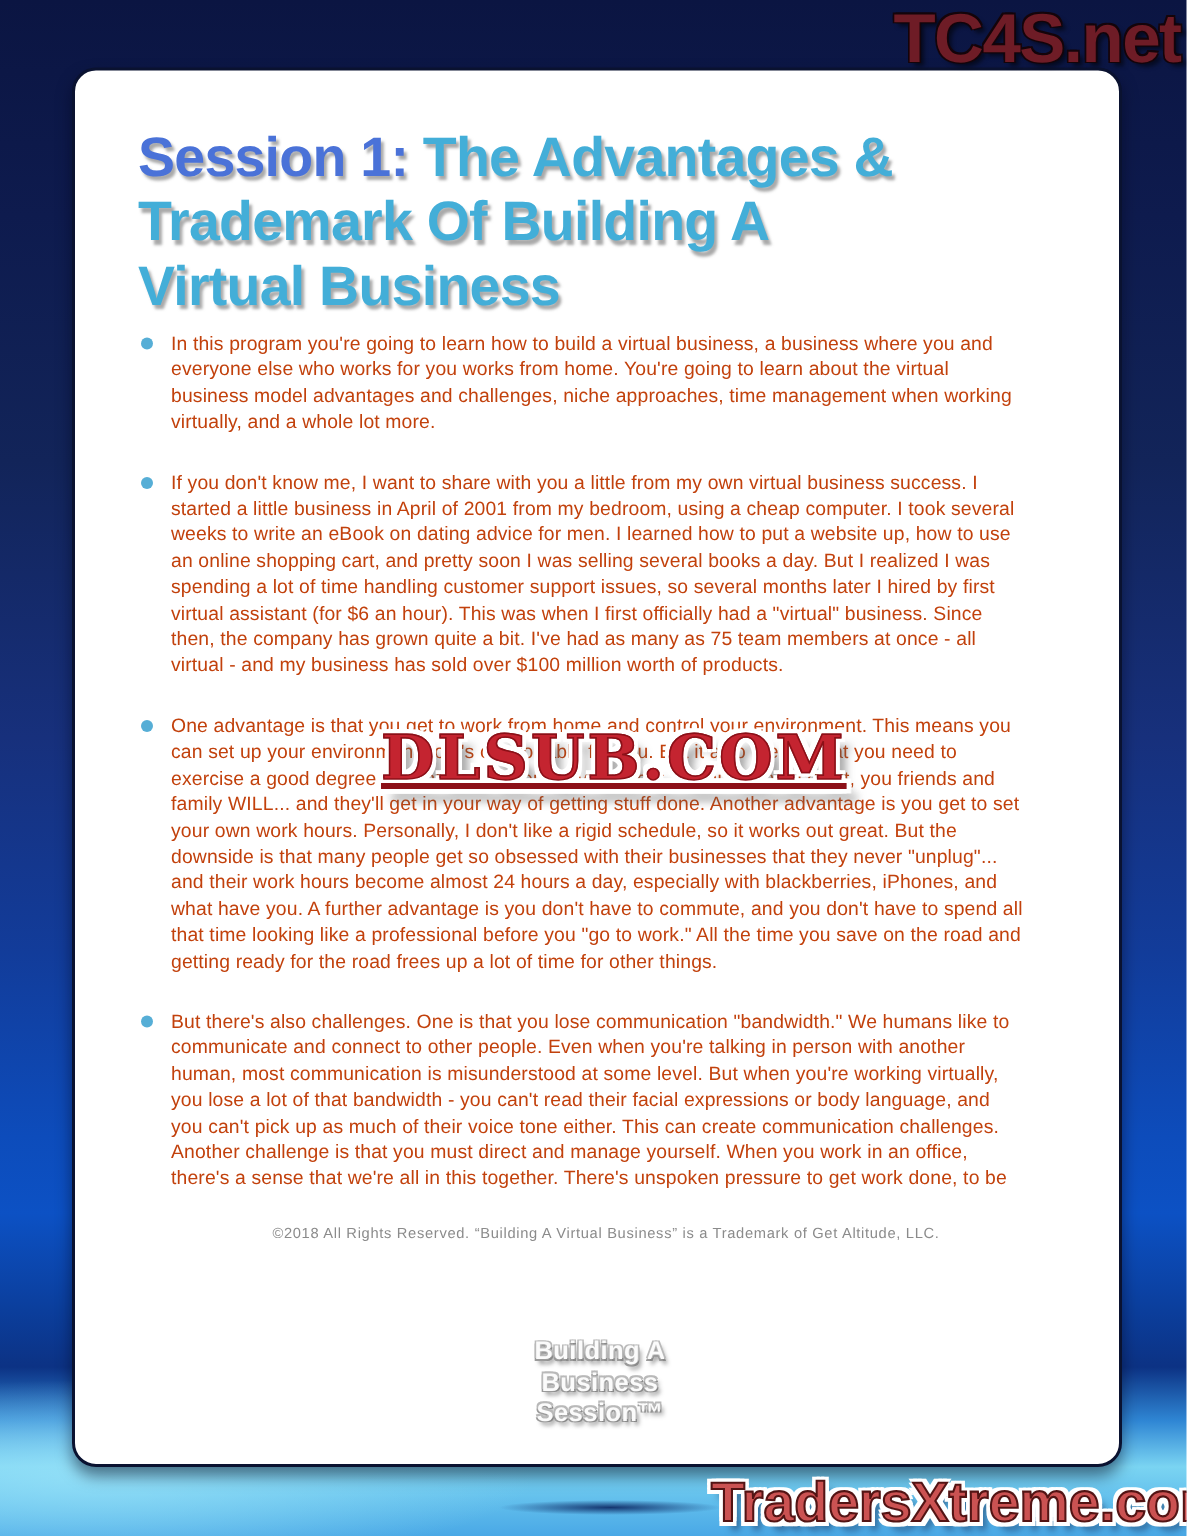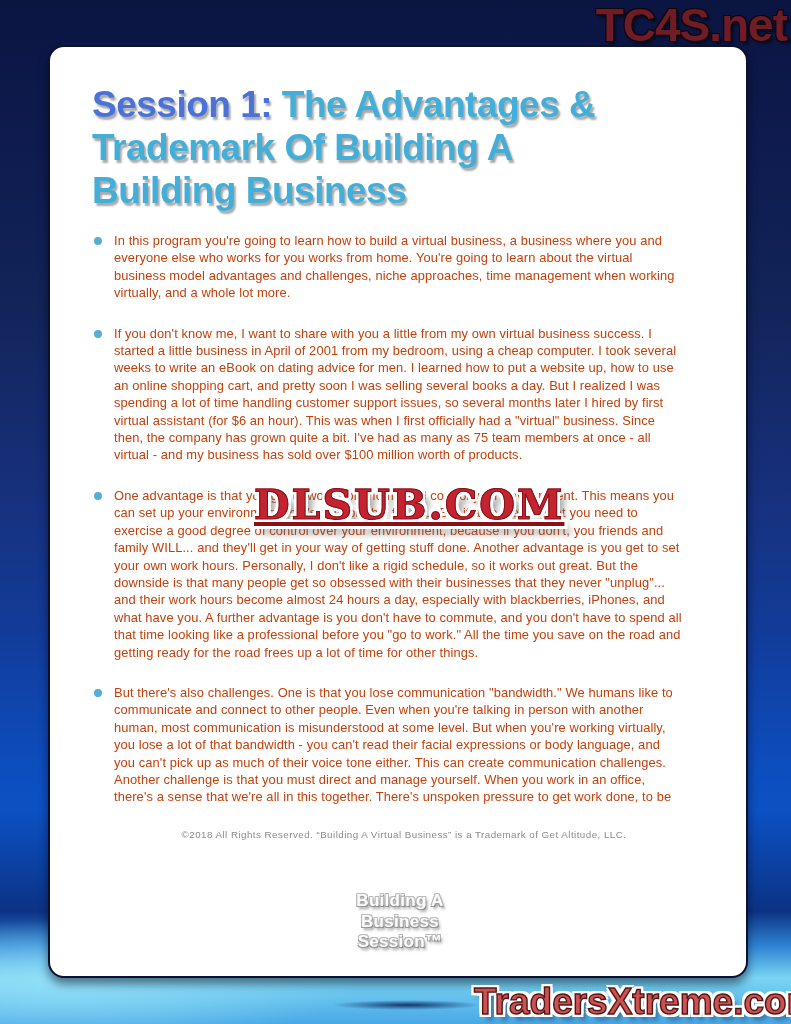--- a/index.html
+++ b/index.html
@@ -98,21 +98,21 @@
     z-index: 10;
   }
 
   
   .title {
     font-size: 37px;
     line-height: 43px;
     font-weight: bold;
     letter-spacing: -0.5px;
     text-shadow: 2px 3px 2px rgba(140,140,140,0.75);
-    margin-bottom: 20px;
+    margin-bottom: 8px;
   }
   .title .t-blue { color: #4a72d8; }
   .title .t-cyan { color: #43aed8; }
 
   
   .bullets { list-style: none; }
   .bullets li {
     position: relative;
     padding-left: 22px;
     width: 592px;
@@ -174,21 +174,21 @@
 
 <div class="page">
 
   <div class="wm-topright">TC4S.net</div>
 
   <div class="card">
 
     <h1 class="title">
       <div><span class="t-blue">Session 1: </span><span class="t-cyan">The Advantages &amp;</span></div>
       <div class="t-cyan">Trademark Of Building A</div>
-      <div class="t-cyan">Building Business</div>
+      <div class="t-cyan">Virtual Business</div>
     </h1>
 
     <ul class="bullets">
       <li>
         <span class="dot"></span>
         <span>In this program you're going to learn how to build a virtual business, a business where you and everyone else who works for you works from home. You're going to learn about the virtual business model advantages and challenges, niche approaches, time management when working virtually, and a whole lot more.</span>
       </li>
       <li>
         <span class="dot"></span>
         <span>If you don't know me, I want to share with you a little from my own virtual business success. I started a little business in April of 2001 from my bedroom, using a cheap computer. I took several weeks to write an eBook on dating advice for men. I learned how to put a website up, how to use an online shopping cart, and pretty soon I was selling several books a day. But I realized I was spending a lot of time handling customer support issues, so several months later I hired by first virtual assistant (for $6 an hour). This was when I first officially had a "virtual" business. Since then, the company has grown quite a bit. I've had as many as 75 team members at once - all virtual - and my business has sold over $100 million worth of products.</span>

